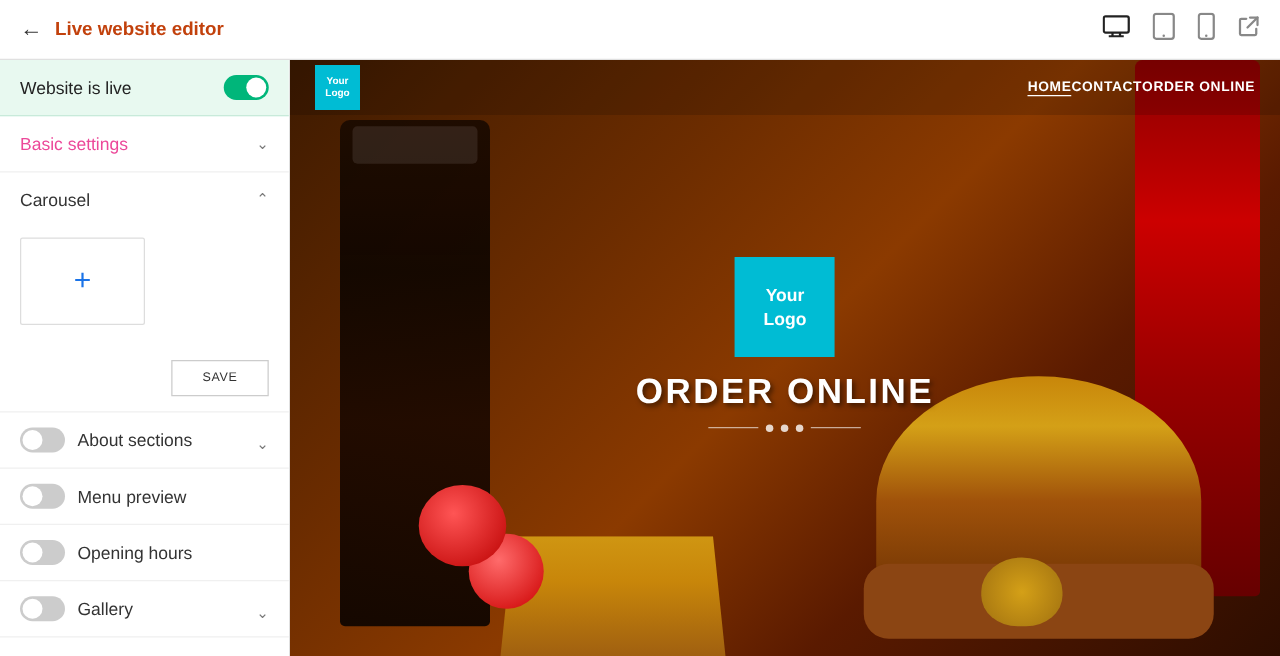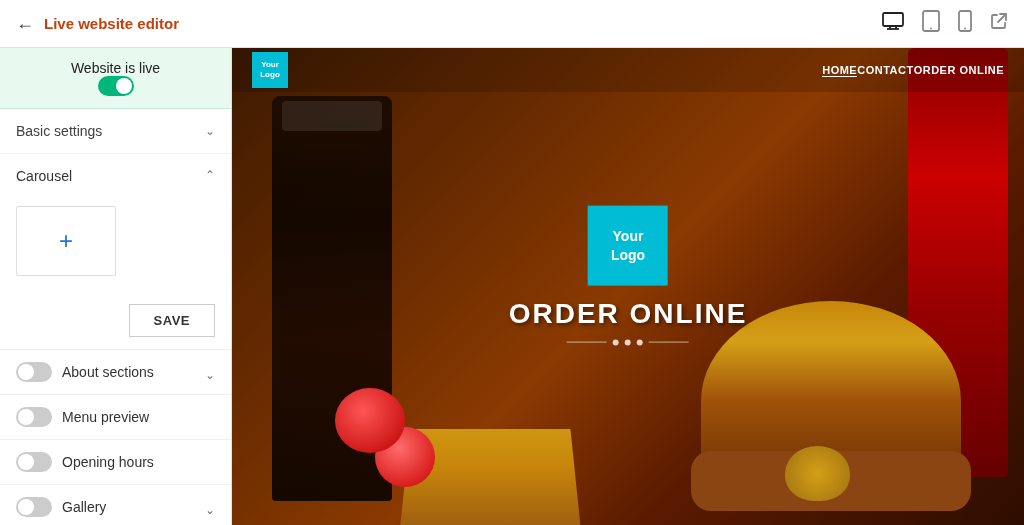--- a/index.html
+++ b/index.html
@@ -23,21 +23,21 @@
 
     
     .sidebar {
       width: 232px; flex-shrink: 0; background: #fff;
       border-right: 1px solid #e0e0e0; overflow-y: auto; display: flex; flex-direction: column;
     }
 
     
     .website-live-row {
       display: flex; align-items: center; justify-content: space-between;
-      padding: 12px 16px; background: #e8f9f0; border-bottom: 1px solid #c8eada; flex-direction: column;
+      padding: 12px 16px; background: #e8f9f0; border-bottom: 1px solid #c8eada;
     }
     .website-live-label { font-size: 14px; color: #222; font-weight: 500; }
 
     
     .toggle { position: relative; width: 36px; height: 20px; cursor: pointer; }
     .toggle input { opacity: 0; width: 0; height: 0; }
     .toggle-slider {
       position: absolute; top: 0; left: 0; right: 0; bottom: 0;
       border-radius: 20px; background: #ccc; transition: 0.3s;
     }
@@ -50,42 +50,42 @@
     .toggle-slider.on::before { transform: translateX(16px); }
 
     
     .chevron { font-size: 12px; color: #777; }
 
     
     .basic-settings-row {
       display: flex; align-items: center; justify-content: space-between;
       padding: 14px 16px; border-bottom: 1px solid #f0f0f0; cursor: pointer;
     }
-    .basic-settings-label { font-size: 14px; color: #404040; font-weight: 500; }
+    .basic-settings-label { font-size: 14px; color: #ec4899; font-weight: 500; }
 
     
     .carousel-section { border-bottom: 1px solid #f0f0f0; }
     .carousel-header {
       display: flex; justify-content: space-between;
       padding: 14px 16px; cursor: pointer;
     }
     .carousel-label { font-size: 14px; color: #333; font-weight: 500; }
     .carousel-content { padding: 8px 16px 16px 16px; }
     .carousel-add-box {
       width: 100px; height: 70px; border: 1px solid #ddd;
       display: flex; align-items: center; justify-content: center;
       cursor: pointer; background: #fff; border-radius: 2px;
     }
     .carousel-add-plus { font-size: 24px; color: #1a73e8; font-weight: 300; }
 
     
     .save-row { padding: 12px 16px; display: flex; justify-content: flex-end; }
     .save-btn {
       padding: 8px 24px; border: 1px solid #ccc; background: #fff;
-      font-size: 13px; font-weight: 700; color: #333; cursor: pointer;
+      font-size: 10px; font-weight: 400; color: #333; cursor: pointer;
       letter-spacing: 0.5px;
     }
 
     
     .section-item {
       display: flex; align-items: flex-end; justify-content: space-between;
       padding: 12px 16px; border-bottom: 1px solid #f0f0f0; cursor: pointer;
     }
     .section-item-left { display: flex; align-items: center; gap: 10px; }
     .section-item-label { font-size: 14px; color: #333; }

